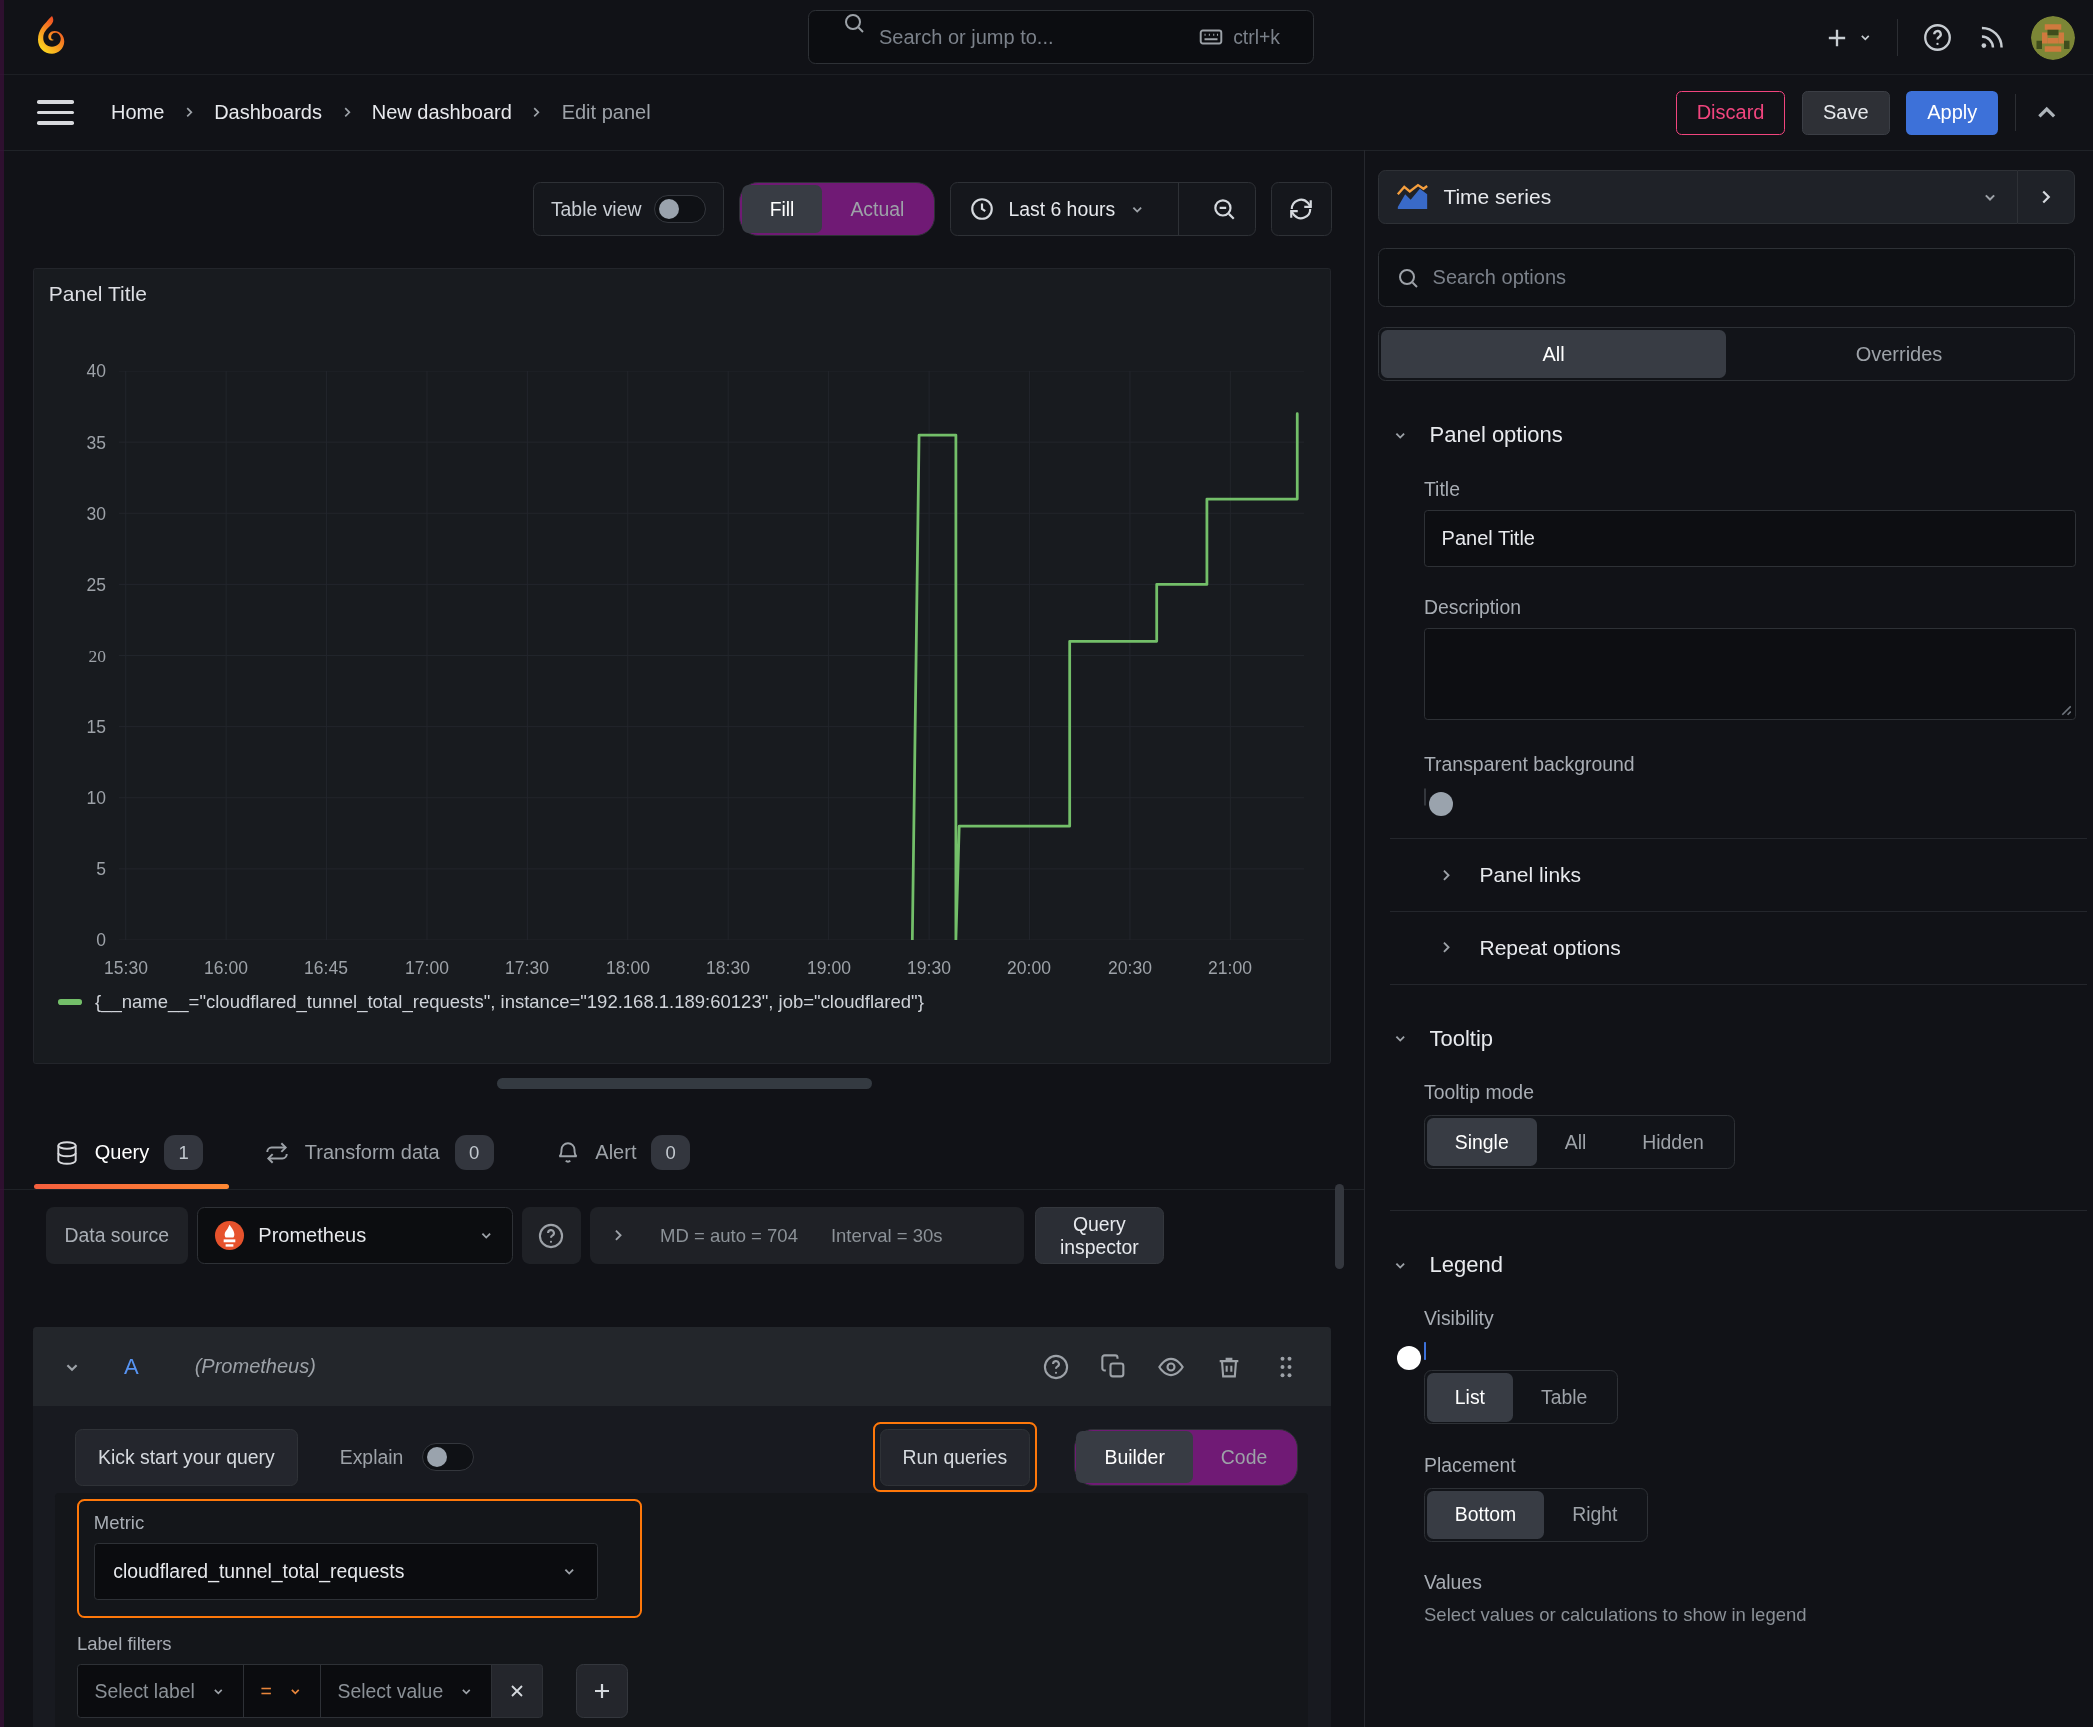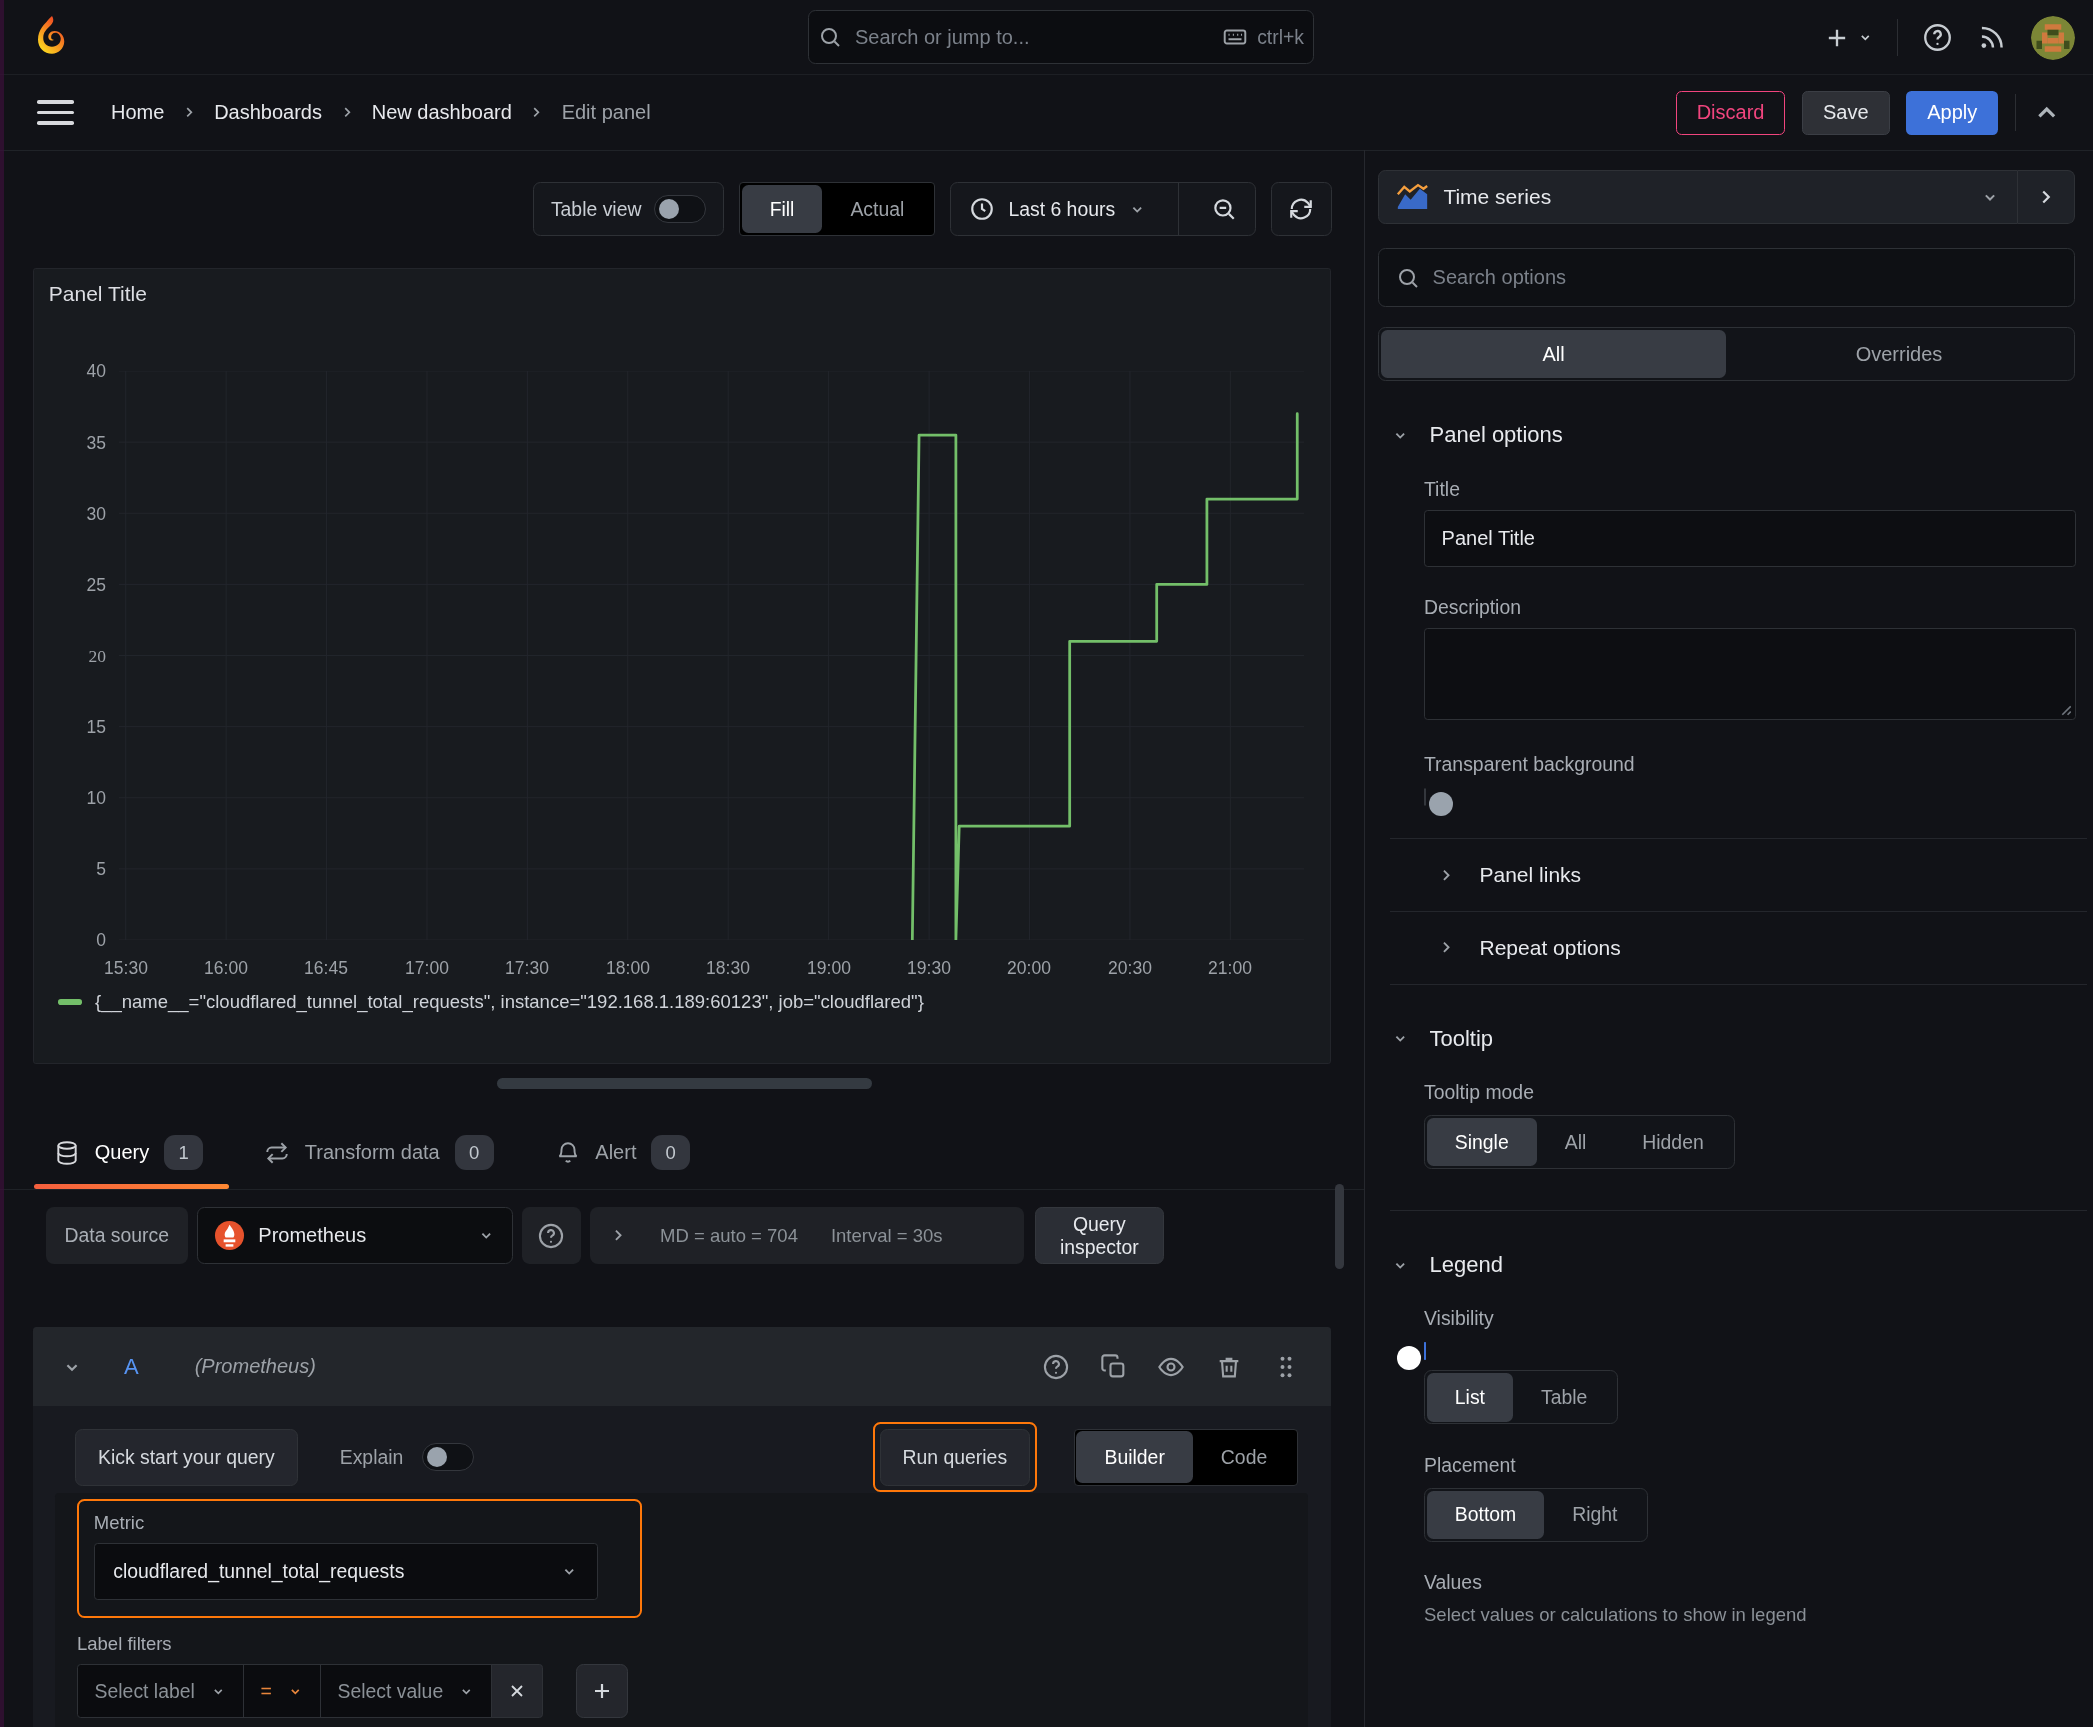--- a/index.html
+++ b/index.html
@@ -9,21 +9,21 @@
   }
   *{box-sizing:border-box;margin:0;padding:0}
   body{margin:0;background:#000;font-family:"Liberation Sans",sans-serif}
   #screen{position:relative;width:2093px;height:1728px;background:var(--bg);color:var(--txt);overflow:hidden}
   .left-edge{position:absolute;left:0;top:0;width:3.7px;height:100%;background:#3A0F3A;opacity:.7;z-index:50}
   svg{display:block}
   .ic{color:var(--dim)}
   
   .topbar{position:absolute;left:0;top:0;width:2093px;height:75px;display:flex;align-items:center;border-bottom:0.9px solid #1D1F24;background:var(--bg)}
   .logo{margin-left:31px;width:42px;height:46px;cursor:pointer}
-  .searchbox{position:absolute;left:808px;top:10px;width:506px;height:54px;border:0.9px solid var(--border);border-radius:7.4px;background:#0C0D11;display:flex;align-items:center;padding:0 9px;gap:13px}
+  .searchbox{position:absolute;left:808px;top:10px;width:506px;height:54px;border:0.9px solid var(--border);border-radius:7.4px;background:#0C0D11;display:flex;padding:0 33px;gap:13px}
   .searchbox input{flex:1;background:transparent;border:none;outline:none;font-size:20px;color:var(--txt);font-family:inherit}
   .searchbox input::placeholder{color:var(--ph)}
   .kbd{display:flex;align-items:center;gap:9.2px;color:var(--ph);font-size:19.4px}
   .top-right{position:absolute;right:18.5px;top:0;height:75px;display:flex;align-items:center;gap:24px}
   .icon-btn{display:flex;align-items:center;gap:5.5px;color:#C7CCD1;cursor:pointer}
   .vdiv{width:0.9px;height:37px;background:#2C2E33}
   .avatar{width:44px;height:44px;border-radius:50%;overflow:hidden;cursor:pointer}
   
   .navbar{position:absolute;left:0;top:75px;width:2093px;height:76px;display:flex;align-items:center;border-bottom:0.9px solid #202328;background:var(--bg)}
   .burger{margin-left:37px;width:37px;display:flex;flex-direction:column;gap:6.5px;cursor:pointer}
@@ -35,21 +35,21 @@
   .btn{height:44px;display:flex;align-items:center;padding:0 20px;border-radius:5.5px;font-size:20px;cursor:pointer;border:0.9px solid transparent}
   .btn-discard{color:var(--pink,#F1457E);border-color:var(--pink,#F1457E);background:transparent}
   .btn-save{background:#2E3036;border-color:#3B3E45;color:#E7E9ED}
   .btn-apply{background:var(--blue,#3D71D9);color:#fff}
   
   .workspace{position:absolute;left:0;top:150px;width:2093px;height:1577px}
   .main{position:absolute;left:0;top:0;width:1364px;height:1577px}
   
   .tb-row{position:absolute;top:32px;right:32px;display:flex;gap:14.8px;height:54px}
   .tb-box{display:flex;align-items:center;height:54px;border:0.9px solid var(--border);border-radius:7.4px;background:#15171C;padding:0 16.6px;gap:13px;font-size:19.4px;color:#C9CED4;cursor:pointer}
-  .segwrap{display:flex;align-items:center;height:54px;border:0.9px solid var(--border);border-radius:4px;background:#000000;padding:1.8px}
+  .segwrap{display:flex;align-items:center;height:54px;border:0.9px solid var(--border);border-radius:19px;background:#701a75;padding:1.8px}
   .seg{display:flex;align-items:center;justify-content:center;height:100%;padding:0 28px;font-size:19.4px;color:var(--dim);border-radius:6.5px;cursor:pointer;white-space:nowrap}
   .seg-on{background:var(--seg);color:#fff}
   .tb-time{padding:0}
   .tb-time .part{display:flex;align-items:center;gap:13px;padding:0 18.5px;height:100%}
   .tb-time .sep{width:0.9px;height:100%;background:var(--border)}
   
   .toggle{position:relative;width:52px;height:28px;border-radius:14px;background:#0F1115;border:0.9px solid var(--btn-border);cursor:pointer;flex:none}
   .toggle i{position:absolute;left:3.7px;top:2.8px;width:20px;height:20px;border-radius:50%;background:#9AA3AD}
   .toggle.on{background:var(--blue,#3D71D9);border-color:var(--blue,#3D71D9)}
   .toggle.on i{left:auto;right:3.7px;background:#fff}

